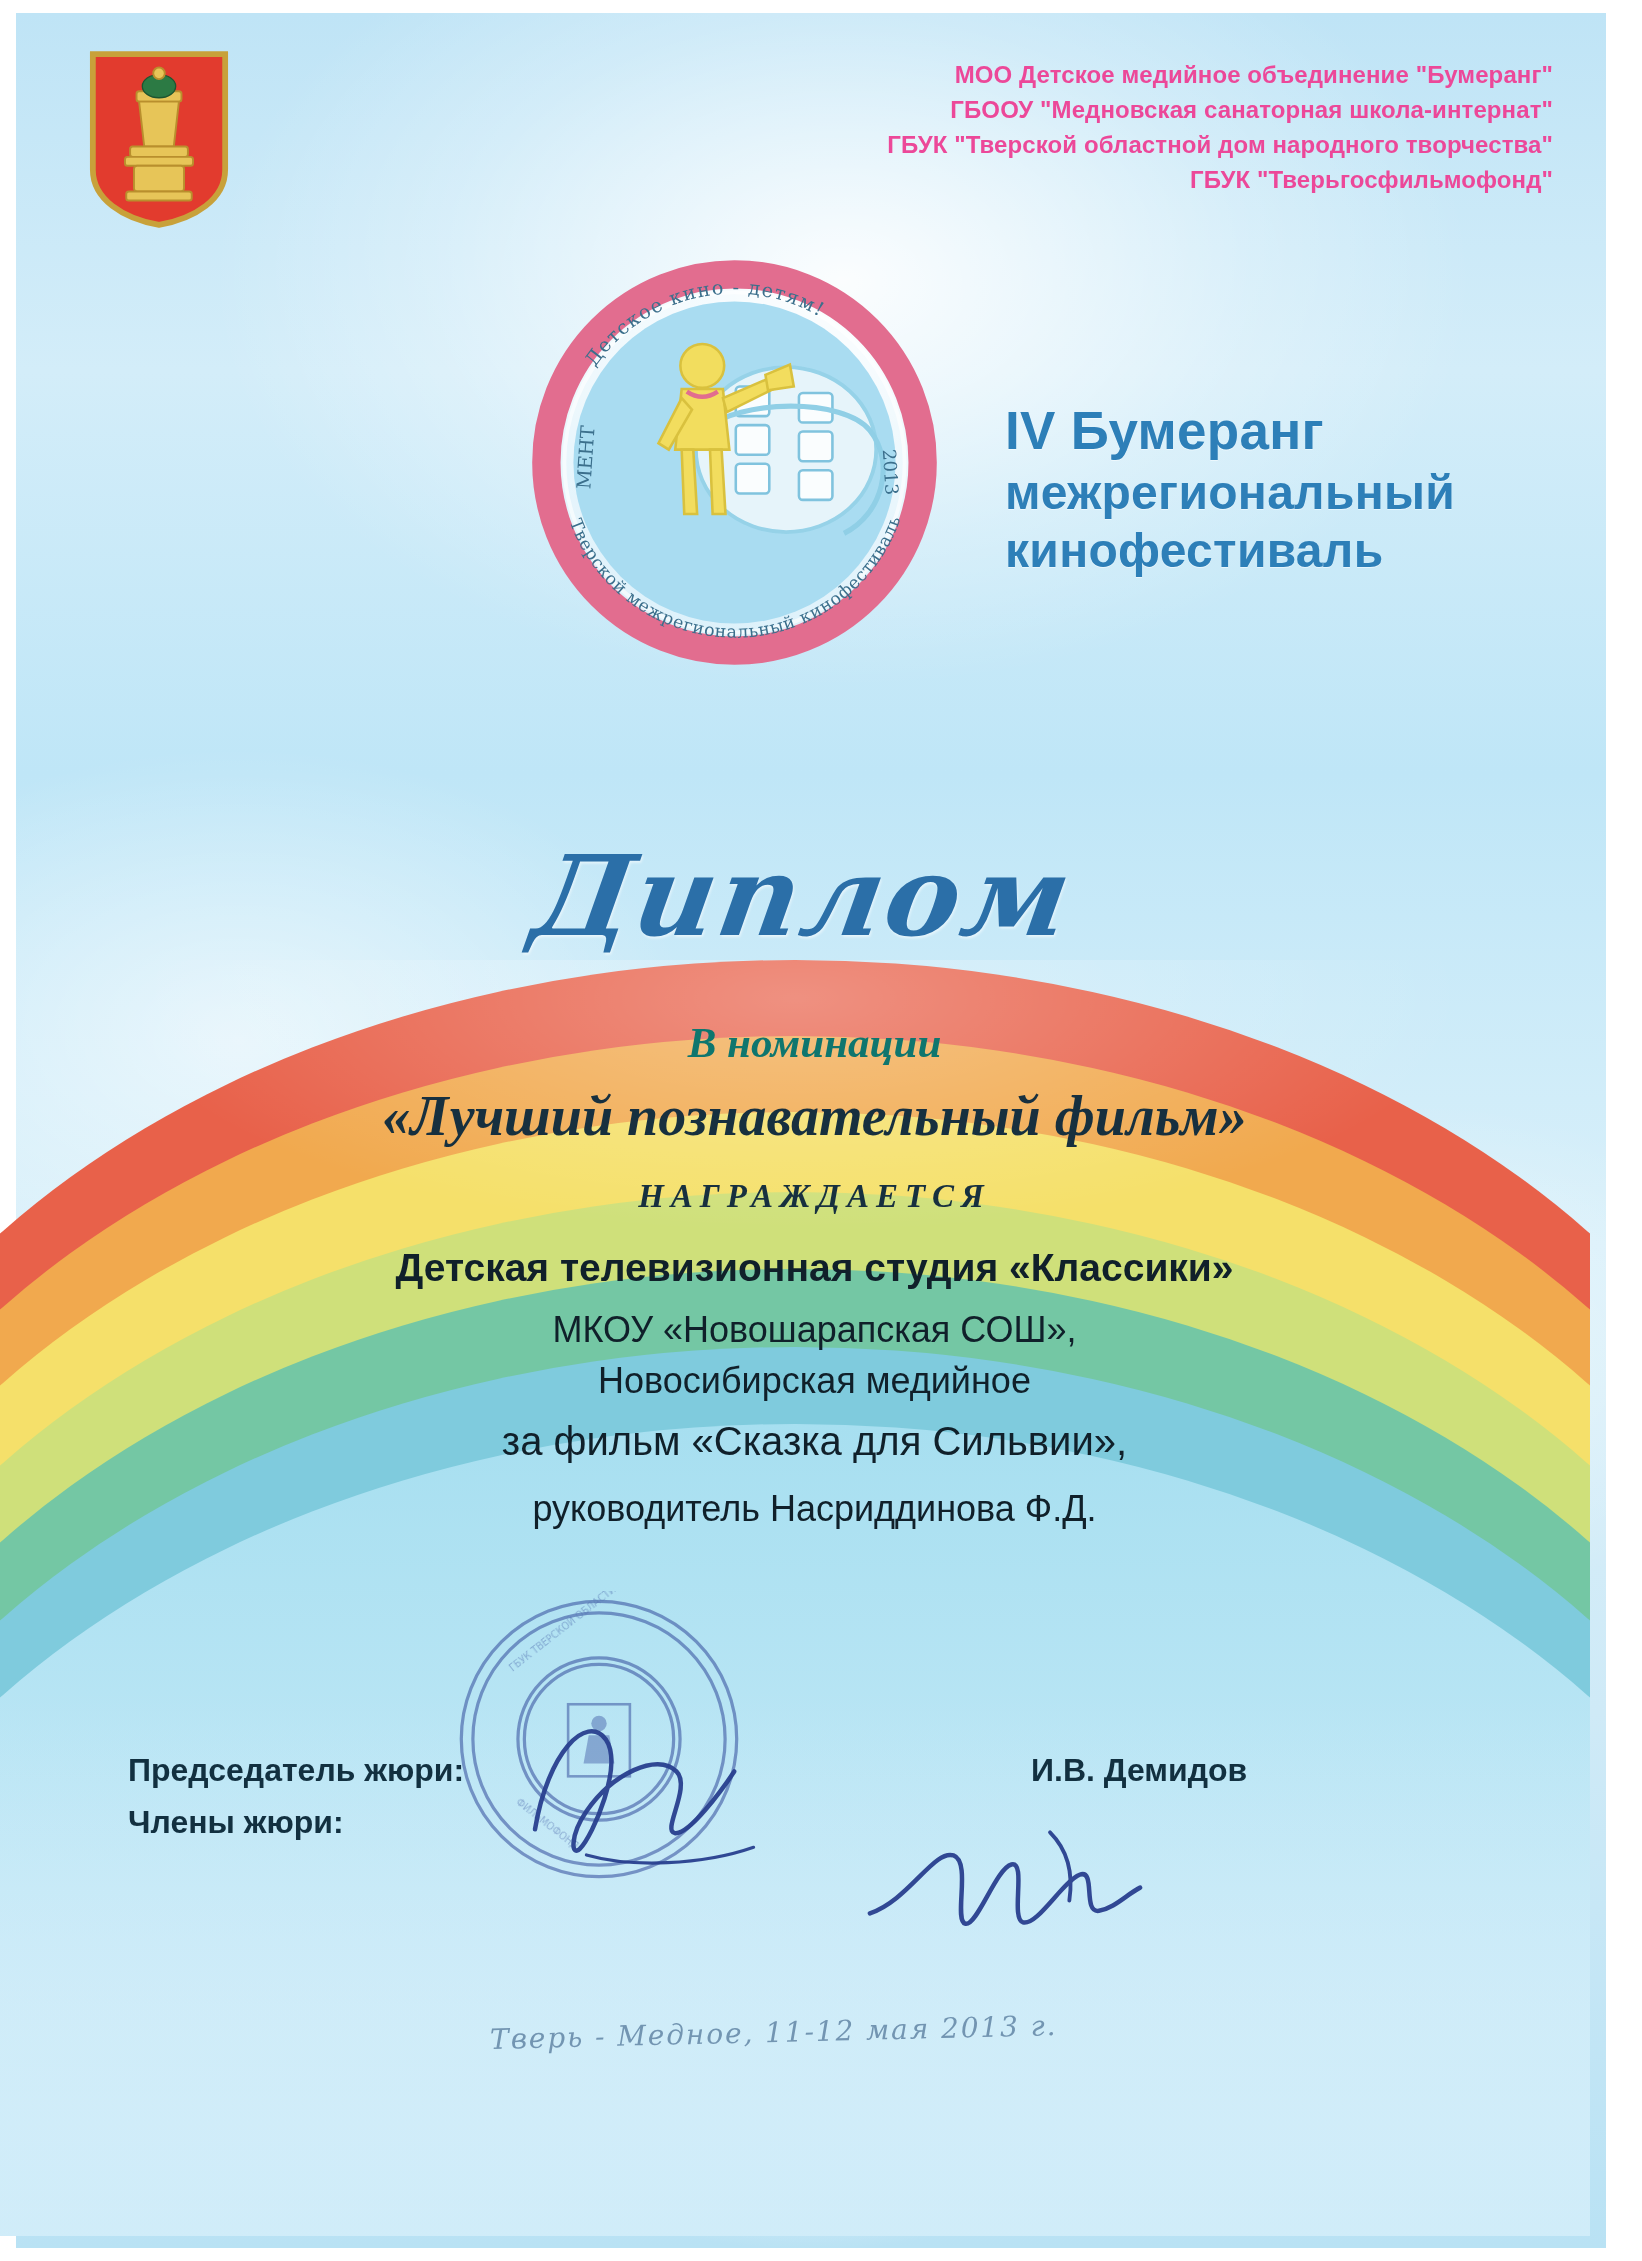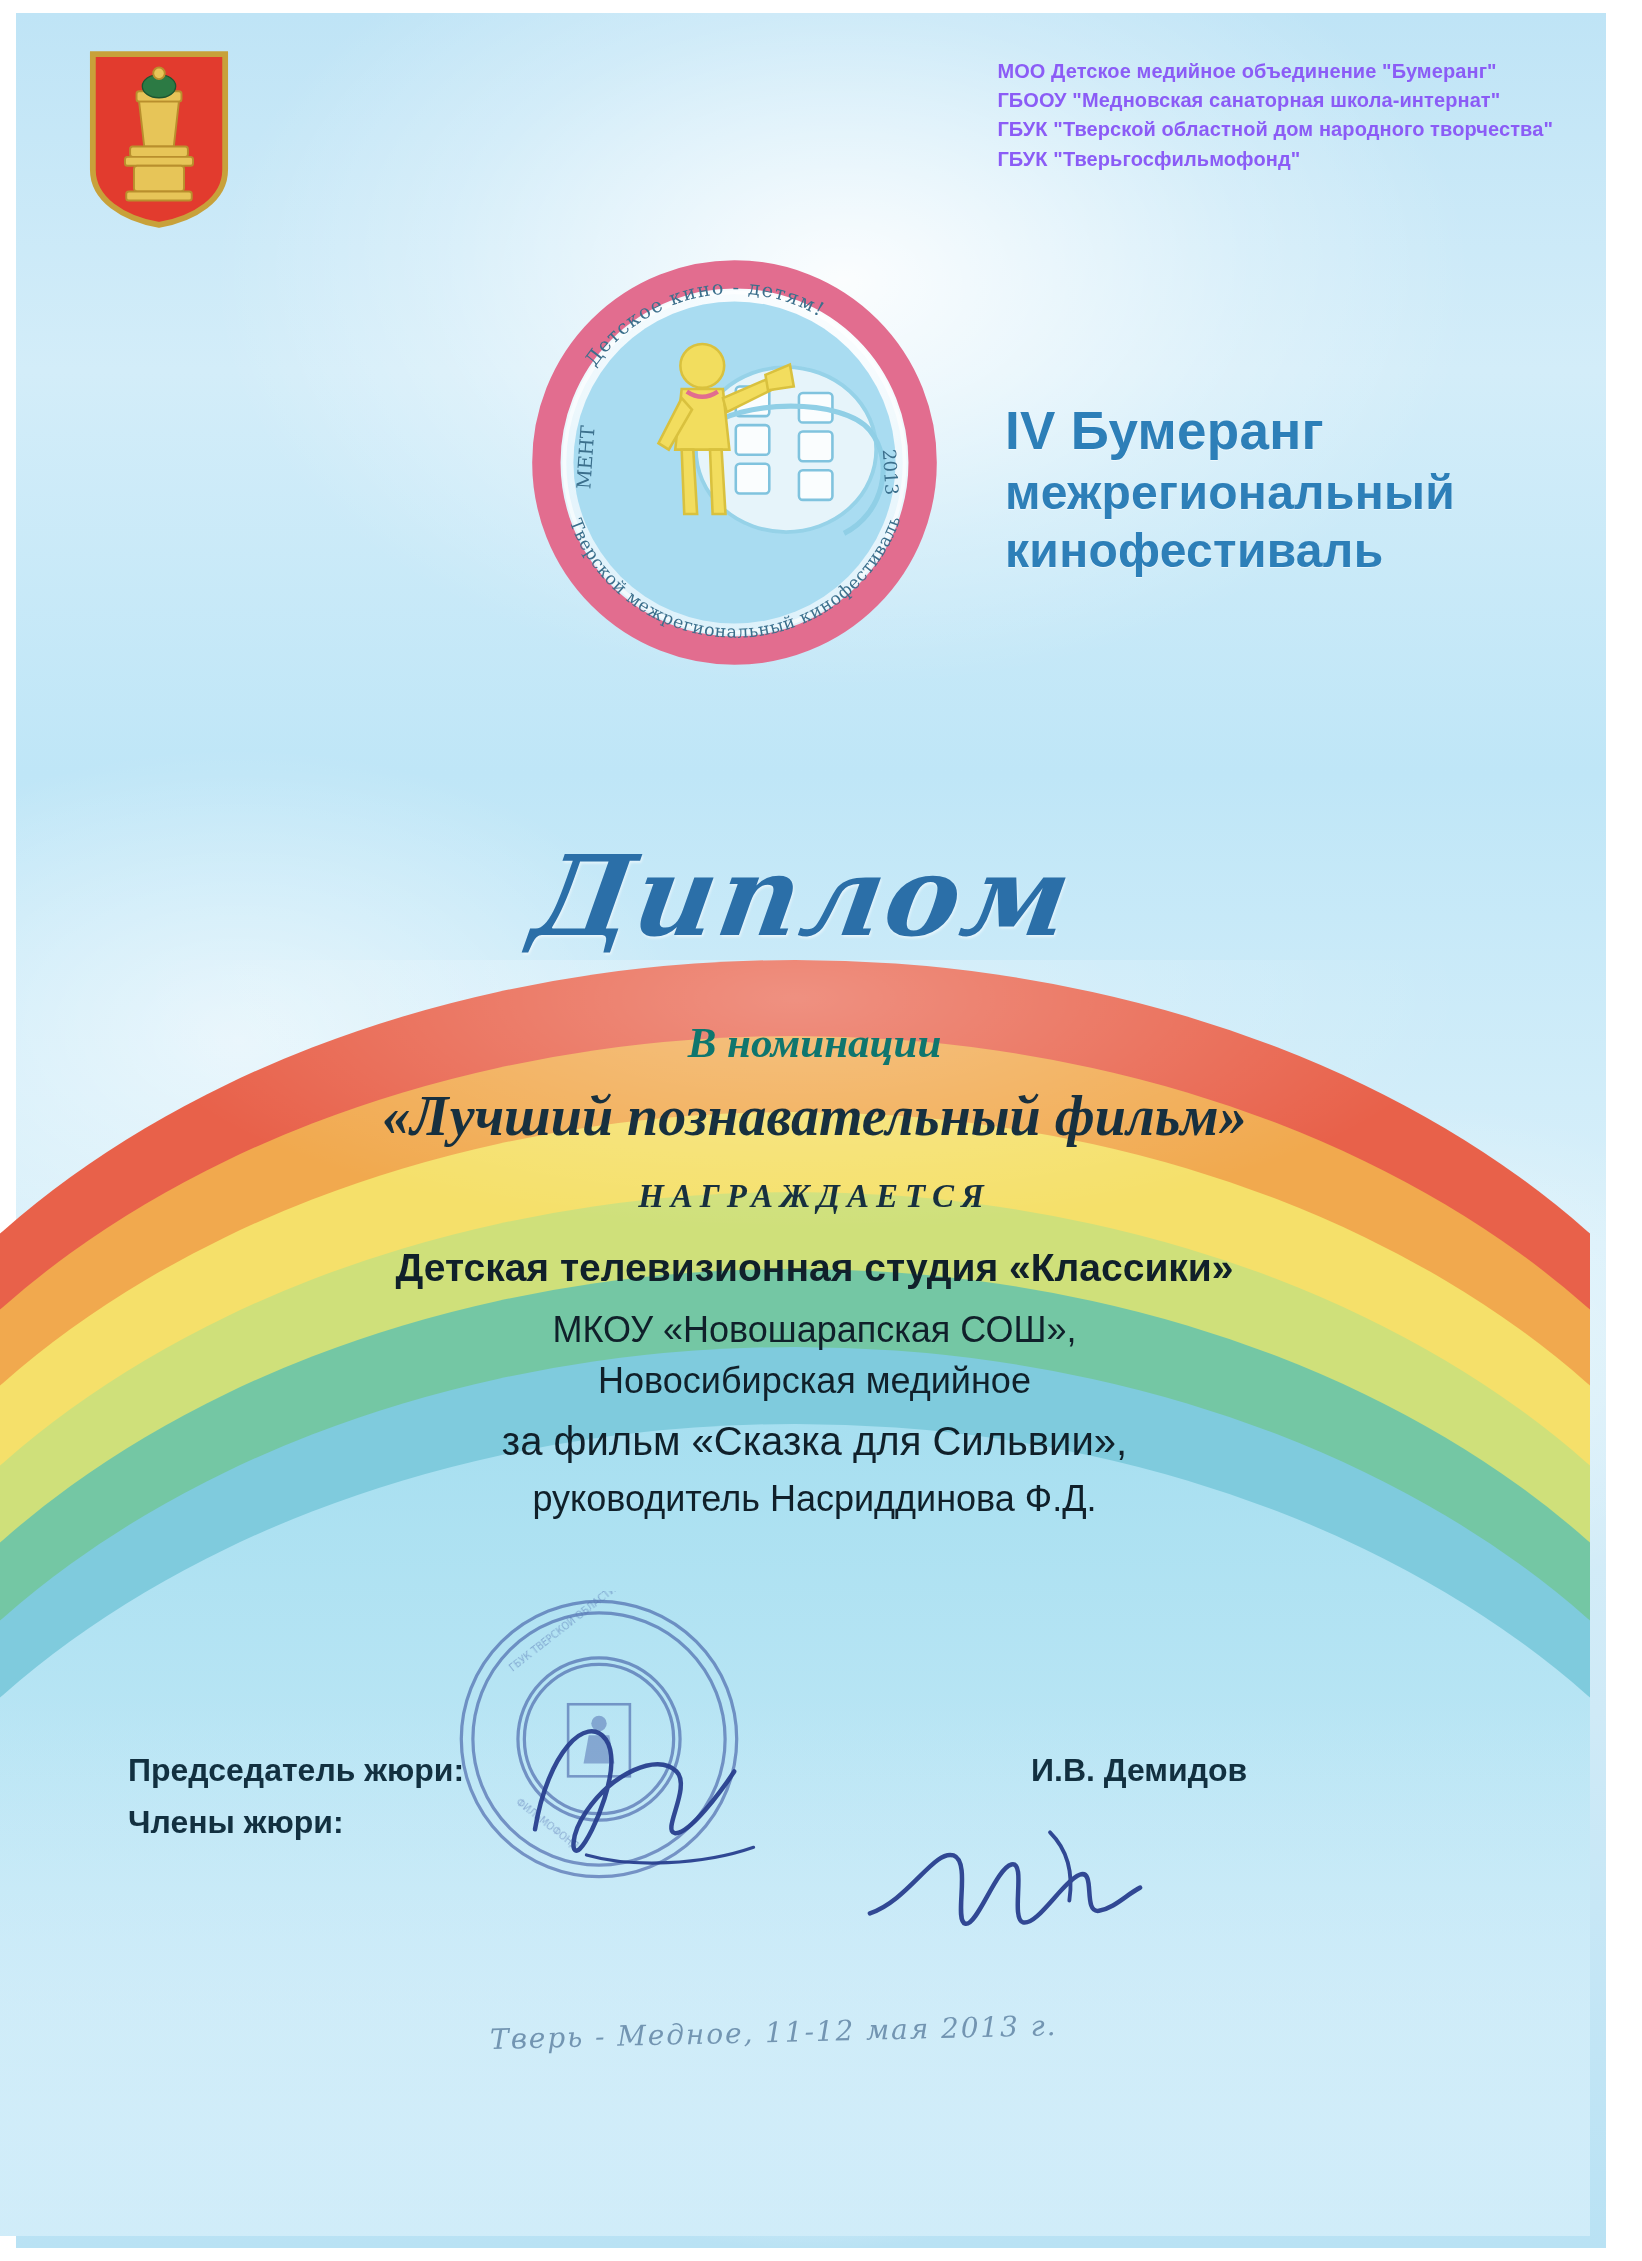--- a/index.html
+++ b/index.html
@@ -88,22 +88,23 @@
     width: 140px;
     height: 179px;
   }
   .coat svg { display: block; }
 
   
   .orgs {
     position: absolute;
     right: 90px;
     top: 57px;
-    color: #8b5cf6;
-    font-size: 20px;
+    text-align: right;
+    color: #ec4899;
+    font-size: 24px;
     line-height: 1.46;
     font-weight: 700;
     letter-spacing: 0.1px;
   }
   .orgs div { white-space: nowrap; }
 
   
   .emblem {
     position: absolute;
     left: 509px;
@@ -195,21 +196,21 @@
   .line-region {
     font-family: "Liberation Sans", sans-serif;
     font-size: 36px;
     color: #10202a;
     margin-bottom: 17px;
   }
   .line-film {
     font-family: "Liberation Sans", sans-serif;
     font-size: 40px;
     color: #10202a;
-    margin-bottom: 14px;
+    margin-bottom: 24px;
   }
   .line-leader {
     font-family: "Liberation Sans", sans-serif;
     font-size: 36px;
     color: #10202a;
   }
 
   
   .sig-chair-label {
     position: absolute;

